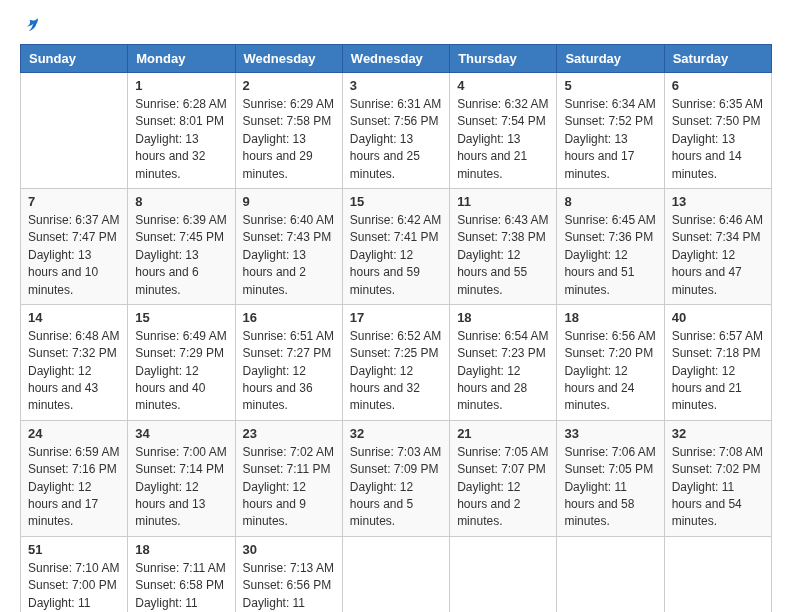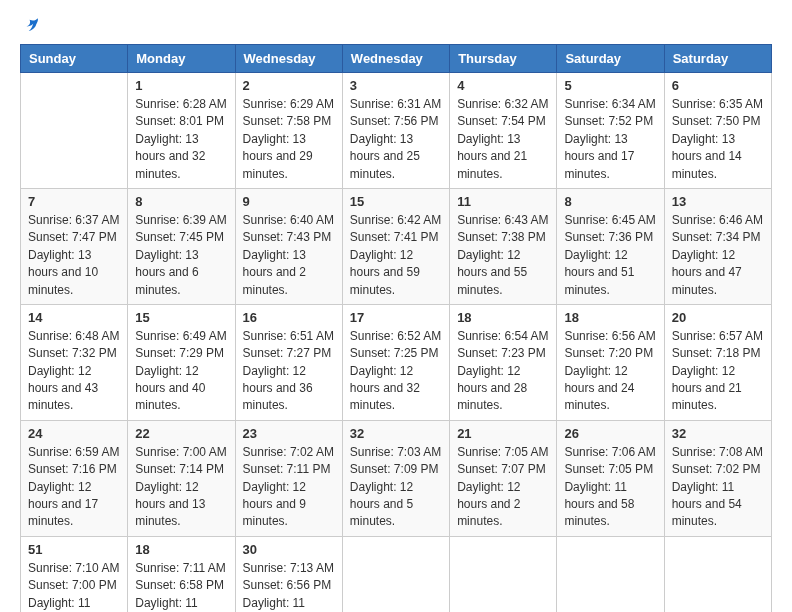--- a/index.html
+++ b/index.html
@@ -268,39 +268,39 @@
       </td>
         <td>
         <span class="day-number">18</span>
         <span class="day-info">
           Sunrise: 6:56 AM<br>
           Sunset: 7:20 PM<br>
           Daylight: 12 hours and 24 minutes.
         </span>
       </td>
         <td>
-        <span class="day-number">20</span>
+        <span class="day-number">40</span>
         <span class="day-info">
           Sunrise: 6:57 AM<br>
           Sunset: 7:18 PM<br>
           Daylight: 12 hours and 21 minutes.
         </span>
       </td>
       </tr>
       <tr>
         <td>
         <span class="day-number">24</span>
         <span class="day-info">
           Sunrise: 6:59 AM<br>
           Sunset: 7:16 PM<br>
           Daylight: 12 hours and 17 minutes.
         </span>
       </td>
         <td>
-        <span class="day-number">22</span>
+        <span class="day-number">34</span>
         <span class="day-info">
           Sunrise: 7:00 AM<br>
           Sunset: 7:14 PM<br>
           Daylight: 12 hours and 13 minutes.
         </span>
       </td>
         <td>
         <span class="day-number">23</span>
         <span class="day-info">
           Sunrise: 7:02 AM<br>
@@ -318,21 +318,21 @@
       </td>
         <td>
         <span class="day-number">21</span>
         <span class="day-info">
           Sunrise: 7:05 AM<br>
           Sunset: 7:07 PM<br>
           Daylight: 12 hours and 2 minutes.
         </span>
       </td>
         <td>
-        <span class="day-number">26</span>
+        <span class="day-number">33</span>
         <span class="day-info">
           Sunrise: 7:06 AM<br>
           Sunset: 7:05 PM<br>
           Daylight: 11 hours and 58 minutes.
         </span>
       </td>
         <td>
         <span class="day-number">32</span>
         <span class="day-info">
           Sunrise: 7:08 AM<br>

